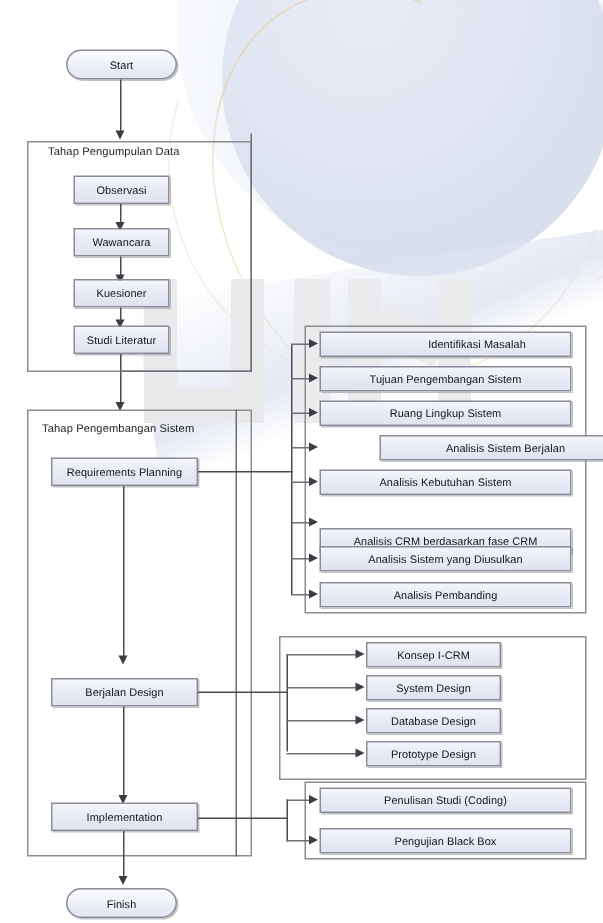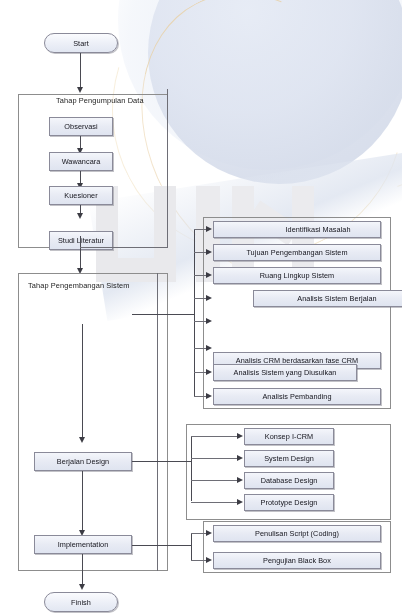--- a/index.html
+++ b/index.html
@@ -90,45 +90,46 @@
       <i class="n1"></i>
       <i class="n2"></i>
       <i class="n3"></i>
     </div>
 
   <div class="node term" style="left:44px;top:33px;width:74px;height:20px;">Start</div>
   <div class="line v" style="left:80px;top:53px;height:36px;"></div>
   <div class="arrow down" style="left:77px;top:87px;"></div>
 
   <div class="grp" style="left:18px;top:94px;width:150px;height:154px;"></div>
-  <div class="grp-label" style="left:32px;top:96px;margin-left:24px;">Tahap Pengumpulan Data</div>
+  <div class="grp-label" style="left:32px;top:96px;">Tahap Pengumpulan Data</div>
 
   <div class="node" style="left:49px;top:117px;width:64px;height:19px;">Observasi</div>
   <div class="line v" style="left:80px;top:136px;height:14px;"></div>
   <div class="arrow down" style="left:77px;top:148px;"></div>
 
   <div class="node" style="left:49px;top:152px;width:64px;height:19px;">Wawancara</div>
   <div class="line v" style="left:80px;top:171px;height:14px;"></div>
   <div class="arrow down" style="left:77px;top:183px;"></div>
 
   <div class="node" style="left:49px;top:186px;width:64px;height:19px;">Kuesioner</div>
   <div class="line v" style="left:80px;top:205px;height:10px;"></div>
   <div class="arrow down" style="left:77px;top:213px;"></div>
 
-  <div class="node" style="left:49px;top:231px;width:64px;height:19px;">Studi Literatur</div>
+  <div class="node" style="left:49px;top:217px;width:64px;height:19px;">Studi Literatur</div>
 
   <div class="line v" style="left:80px;top:236px;height:34px;"></div>
   <div class="arrow down" style="left:77px;top:268px;"></div>
 
   <div class="line v thin" style="left:167px;top:89px;height:159px;"></div>
   <div class="line h thin" style="left:80px;top:247px;width:88px;"></div>
 
   <div class="grp" style="left:18px;top:273px;width:150px;height:298px;"></div>
   <div class="grp-label" style="left:28px;top:281px;">Tahap Pengembangan Sistem</div>
 
+  <div class="node" style="left:34px;top:305px;width:98px;height:19px;">Requirements Planning</div>
   <div class="line v" style="left:82px;top:324px;height:116px;"></div>
   <div class="arrow down" style="left:79px;top:437px;"></div>
 
   <div class="node" style="left:34px;top:452px;width:98px;height:19px;">Berjalan Design</div>
   <div class="line v" style="left:82px;top:471px;height:62px;"></div>
   <div class="arrow down" style="left:79px;top:530px;"></div>
 
   <div class="node" style="left:34px;top:535px;width:98px;height:19px;">Implementation</div>
   <div class="line v" style="left:82px;top:554px;height:32px;"></div>
   <div class="arrow down" style="left:79px;top:584px;"></div>
@@ -151,28 +152,29 @@
   <div class="arrow right" style="left:206px;top:249px;"></div>
 
   <div class="node" style="left:213px;top:267px;width:168px;height:17px;">Ruang Lingkup Sistem</div>
   <div class="line h thin" style="left:194px;top:275px;width:13px;"></div>
   <div class="arrow right" style="left:206px;top:272px;"></div>
 
   <div class="node" style="left:213px;top:290px;width:168px;height:17px;margin-left:40px;">Analisis Sistem Berjalan</div>
   <div class="line h thin" style="left:194px;top:298px;width:13px;"></div>
   <div class="arrow right" style="left:206px;top:295px;"></div>
 
+  <div class="node" style="left:213px;top:313px;width:168px;height:17px;">Analisis Kebutuhan Sistem</div>
   <div class="line h thin" style="left:194px;top:321px;width:13px;"></div>
   <div class="arrow right" style="left:206px;top:318px;"></div>
 
   <div class="node" style="left:213px;top:340px;width:168px;height:17px;margin-top:12px;">Analisis CRM berdasarkan fase CRM</div>
   <div class="line h thin" style="left:194px;top:348px;width:13px;"></div>
   <div class="arrow right" style="left:206px;top:345px;"></div>
 
-  <div class="node" style="left:213px;top:364px;width:144px;height:17px;">Analisis Sistem yang Diusulkan</div>
+  <div class="node" style="left:213px;top:364px;width:168px;height:17px;">Analisis Sistem yang Diusulkan</div>
   <div class="line h thin" style="left:194px;top:372px;width:13px;"></div>
   <div class="arrow right" style="left:206px;top:369px;"></div>
 
   <div class="node" style="left:213px;top:388px;width:168px;height:17px;">Analisis Pembanding</div>
   <div class="line h thin" style="left:194px;top:396px;width:13px;"></div>
   <div class="arrow right" style="left:206px;top:393px;"></div>
 
   <div class="grp" style="left:186px;top:424px;width:205px;height:96px;"></div>
 
   <div class="line h" style="left:132px;top:461px;width:60px;"></div>
@@ -192,21 +194,21 @@
 
   <div class="node" style="left:244px;top:494px;width:90px;height:17px;">Prototype Design</div>
   <div class="line h thin" style="left:191px;top:502px;width:47px;"></div>
   <div class="arrow right" style="left:237px;top:499px;"></div>
 
   <div class="grp" style="left:203px;top:521px;width:188px;height:52px;"></div>
 
   <div class="line h" style="left:132px;top:545px;width:60px;"></div>
   <div class="line v" style="left:191px;top:533px;height:28px;"></div>
 
-  <div class="node" style="left:213px;top:525px;width:168px;height:17px;">Penulisan Script (Coding)</div>
+  <div class="node" style="left:213px;top:525px;width:168px;height:17px;">Penulisan Studi (Coding)</div>
   <div class="line h thin" style="left:191px;top:533px;width:16px;"></div>
   <div class="arrow right" style="left:206px;top:530px;"></div>
 
   <div class="node" style="left:213px;top:552px;width:168px;height:17px;">Pengujian Black Box</div>
   <div class="line h thin" style="left:191px;top:560px;width:16px;"></div>
   <div class="arrow right" style="left:206px;top:557px;"></div>
 
 </div>
 
 </body></html>

